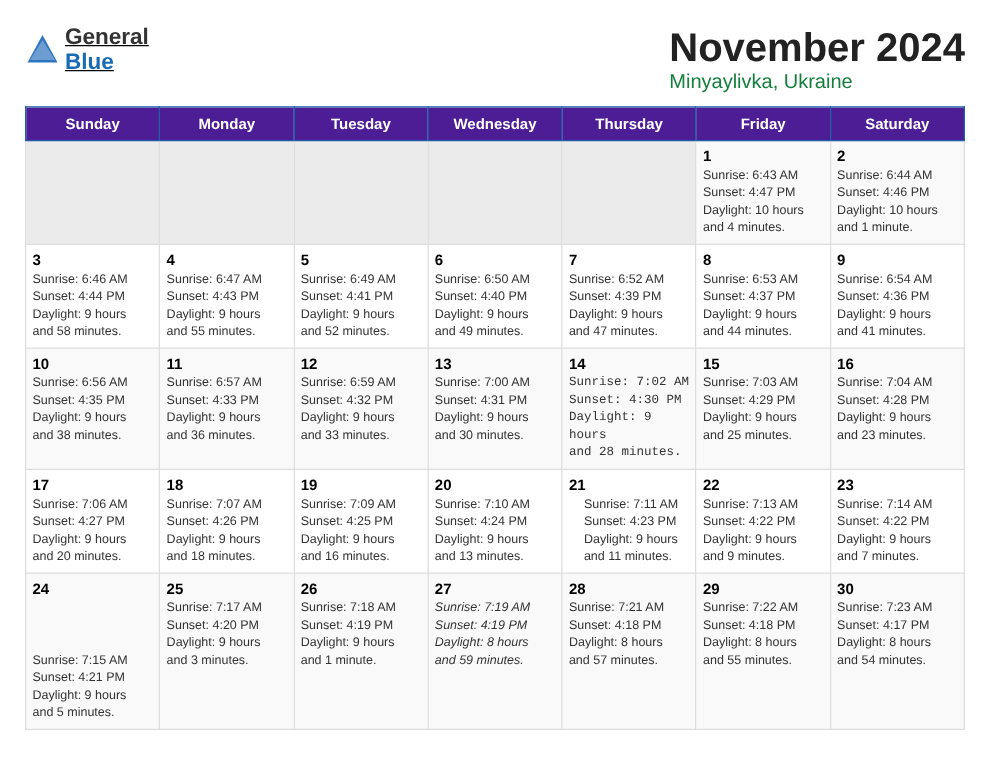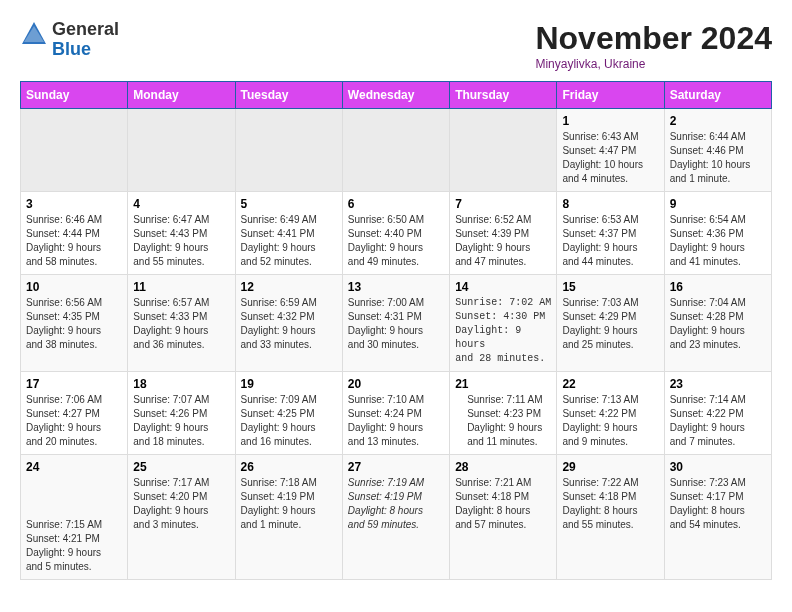--- a/index.html
+++ b/index.html
@@ -11,21 +11,22 @@
       padding: 20px;
     }
     .header {
       display: flex;
       justify-content: space-between;
       align-items: flex-start;
       margin-bottom: 10px;
     }
     .logo {
       display: flex;
-      align-items: flex-start;
+      align-items: center;
+      text-decoration: underline;
     }
     .logo-text {
       font-size: 18px;
       font-weight: bold;
       line-height: 1.1;
     }
     .logo-text .general { color: #333; }
     .logo-text .blue { color: #1a6bb5; }
     .logo-icon {
       width: 28px;
@@ -33,33 +34,33 @@
       margin-right: 4px;
     }
     .title-block {
     }
     .title-block h1 {
       font-size: 32px;
       font-weight: bold;
       color: #222;
     }
     .title-block h2 {
-      font-size: 12px;
+      font-size: 16px;
       font-weight: normal;
-      color: #701a75;
+      color: #15803d;
     }
     table {
       width: 100%;
       border-collapse: collapse;
       font-size: 10.5px;
     }
     thead tr th {
-      background-color: #d946ef;
+      background-color: #4c1d95;
       color: #fff;
-      text-align: left;
+      text-align: center;
       padding: 6px 5px;
       font-size: 12px;
       font-weight: bold;
       border: 1px solid #2060a8;
     }
     tbody tr td {
       vertical-align: top;
       padding: 5px 5px;
       border: 1px solid #ddd;
       width: 14.28%;

